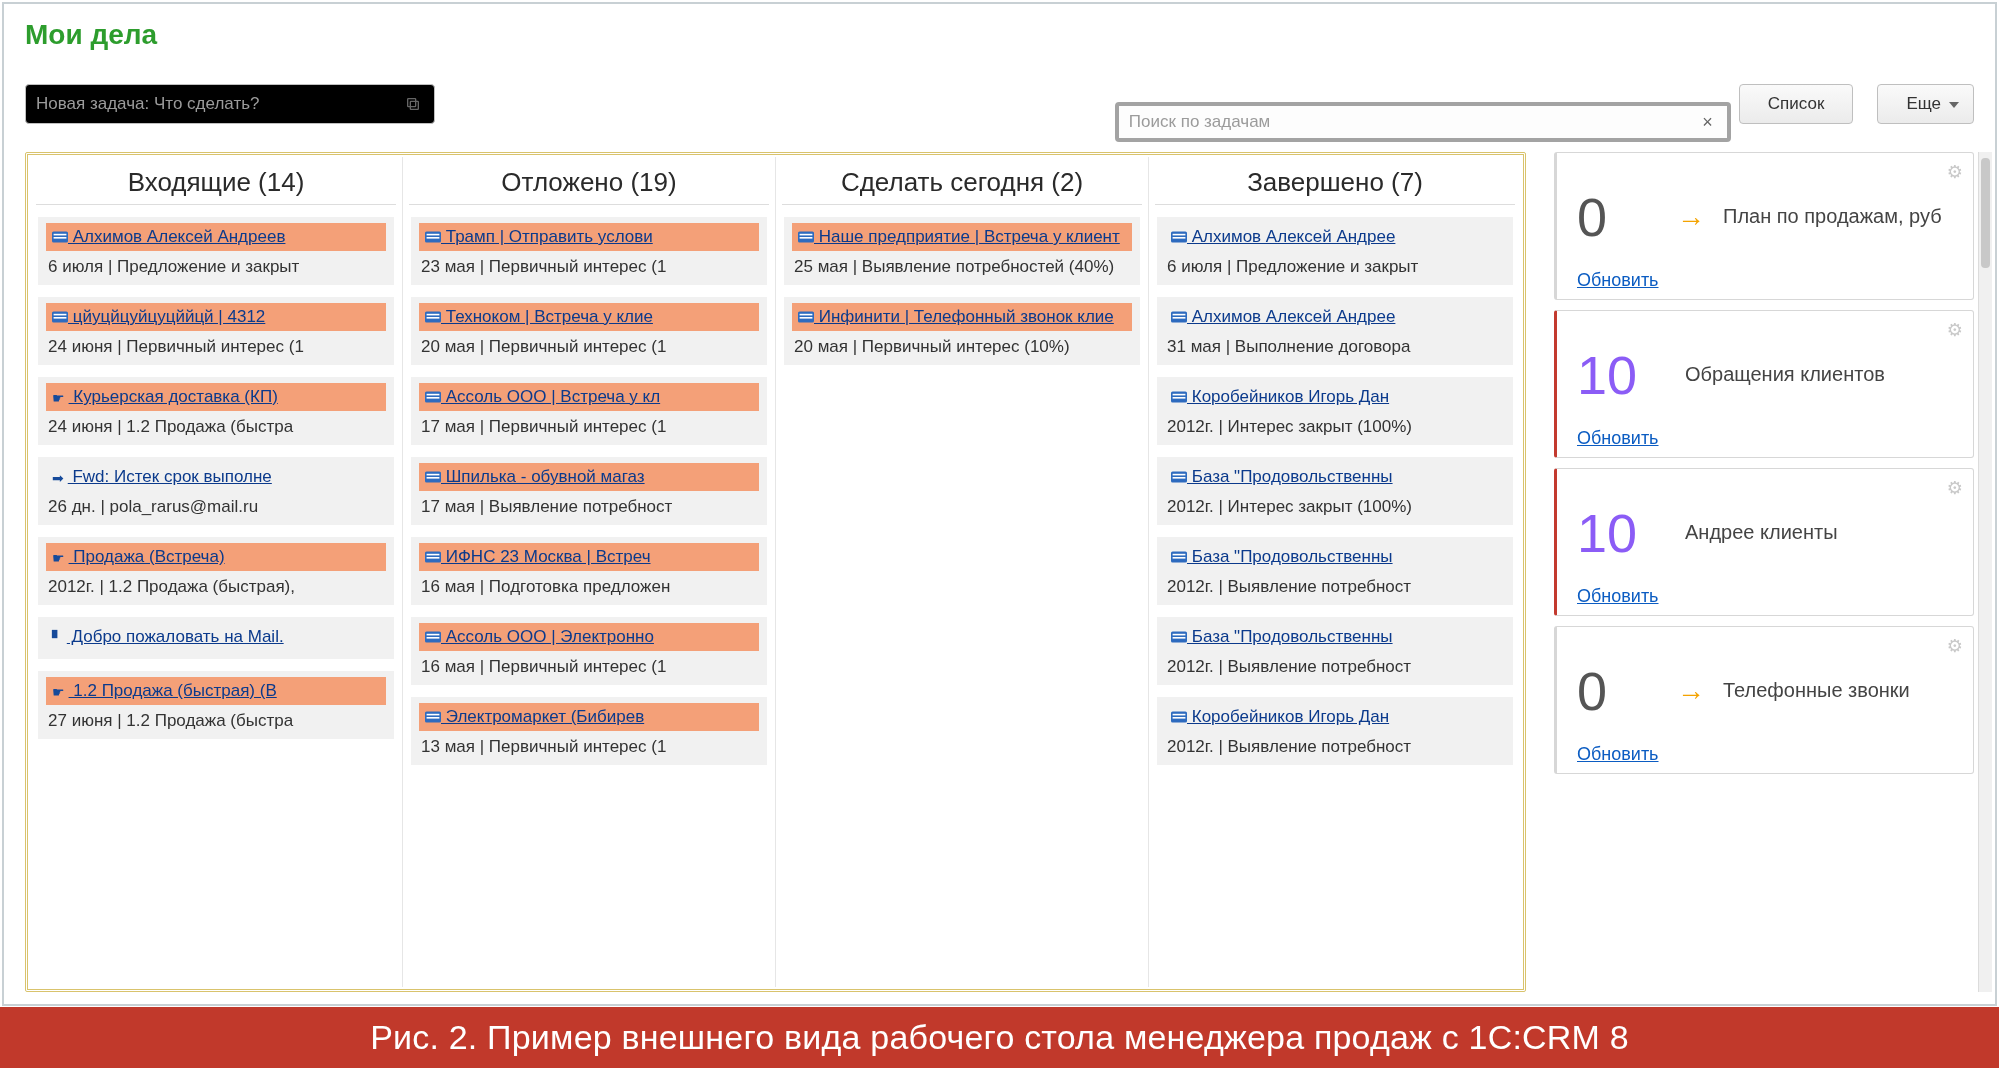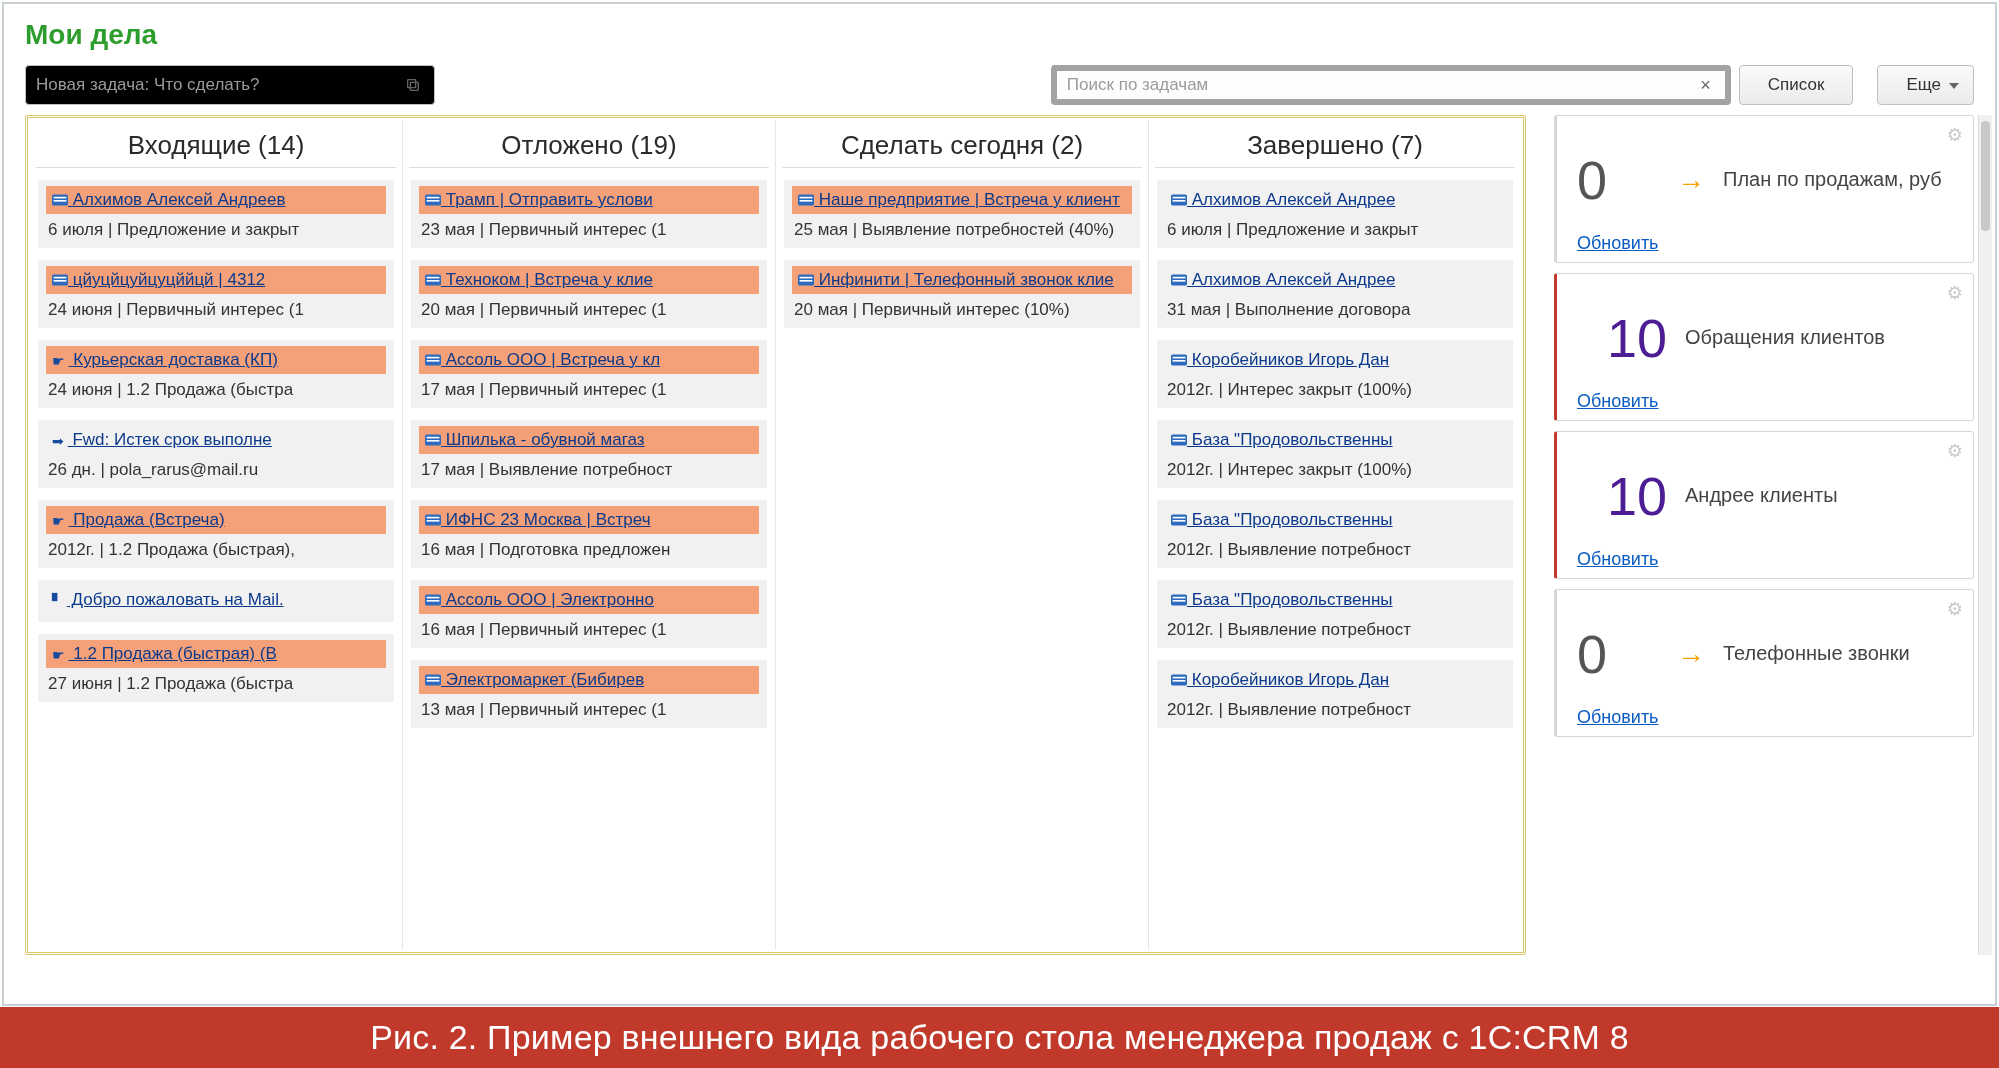--- a/index.html
+++ b/index.html
@@ -47,27 +47,28 @@
   margin-left: auto;
   width: 26px; height: 26px;
   display: flex; align-items: center; justify-content: center;
   color: #666;
   cursor: pointer;
 }
 .search-wrap {
   margin-left: auto;
   display: flex;
   align-items: center;
-  border: 6px solid #a3a3a3;
+  border: 4px solid #a3a3a3;
   border-radius: 4px;
   height: 40px;
-  width: 680px;
+  width: 616px;
   padding: 0 8px 0 10px;
   color: #9b9b9b;
   background: #fdfdfd;
+  margin-top: 37px;
 }
 .search-wrap .clear-icon {
   margin-left: auto;
   color: #666;
   cursor: pointer;
   font-size: 18px;
   padding: 0 6px;
 }
 .btn {
   height: 40px;
@@ -180,21 +181,21 @@
   display: flex;
   align-items: center;
   gap: 18px;
   flex: 1;
 }
 .panel .big-num {
   font-size: 54px;
   color: #555;
   min-width: 90px;
 }
-.panel.red .big-num { color: #4c1d95; text-align: right; }
+.panel.red .big-num { color: #8b5cf6; }
 .panel .arrow {
   color: #f4a300;
   font-size: 28px;
   margin-left: -8px;
 }
 .panel .panel-label {
   color: #444;
   font-size: 20px;
   line-height: 1.25;
 }

